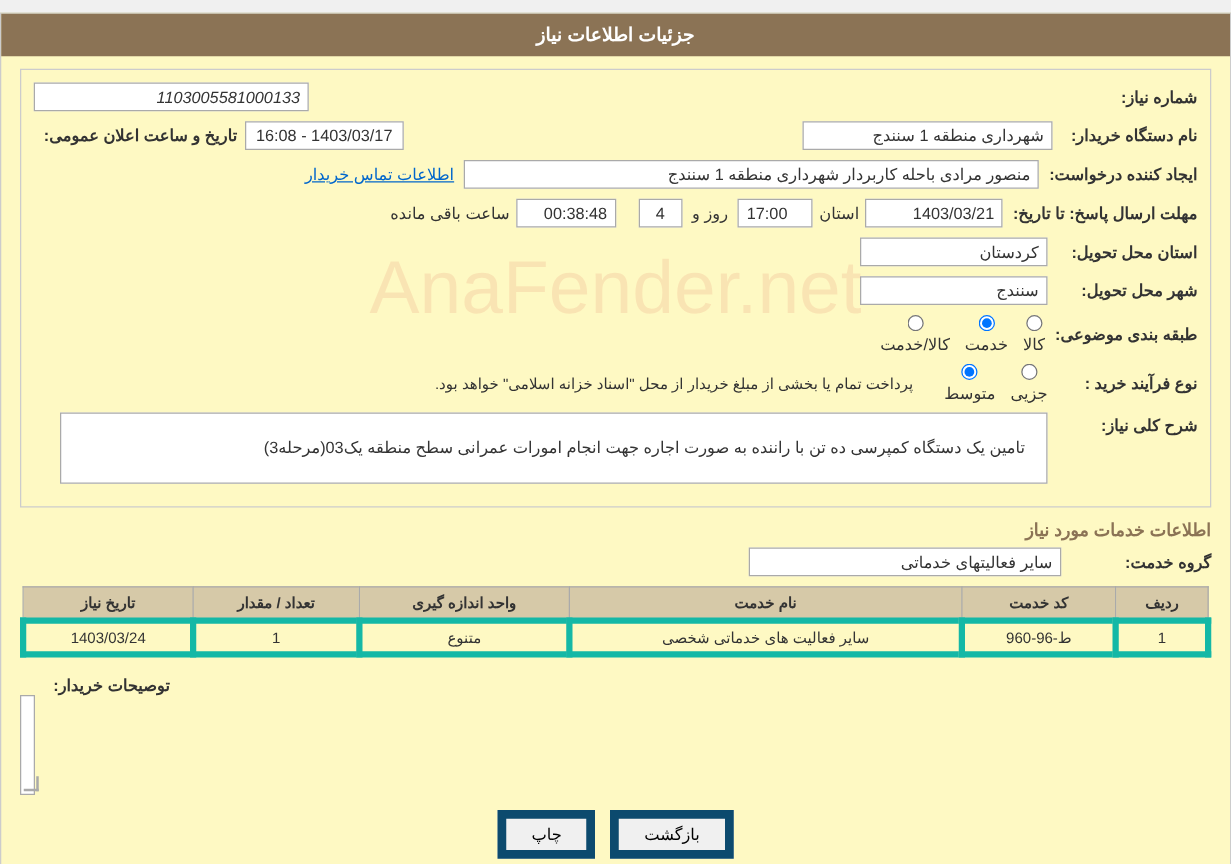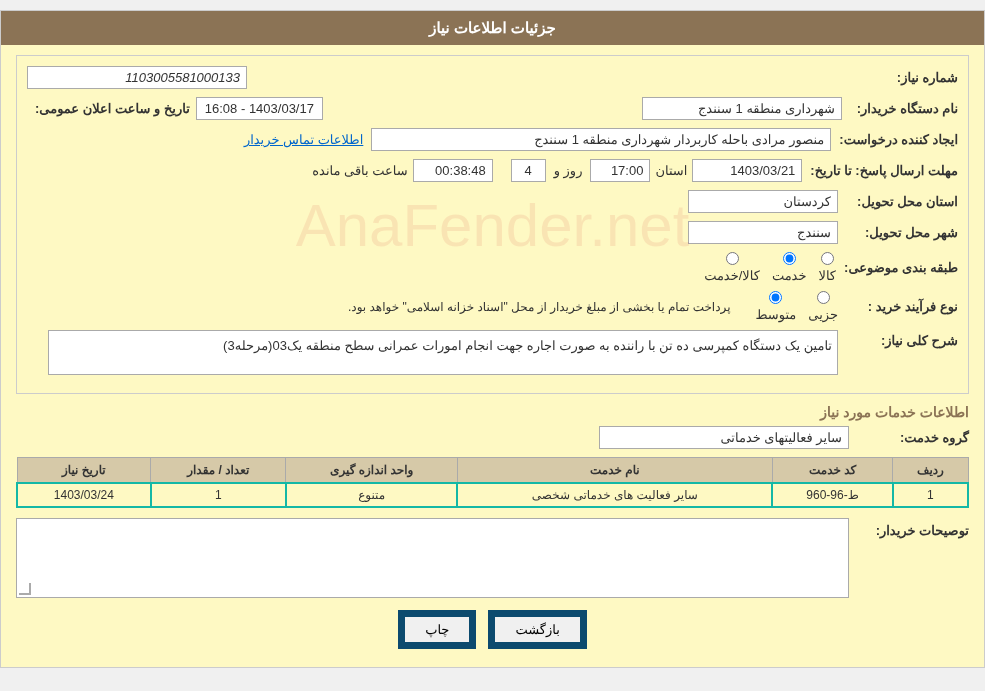--- a/index.html
+++ b/index.html
@@ -89,21 +89,21 @@
       font-size: 12px;
     }
     table th {
       background: #d6c9a8;
       border: 1px solid #aaa;
       padding: 5px 8px;
       text-align: center;
       font-weight: bold;
     }
     table td {
-      border: 2px solid #14b8a6;
+      border: 5px solid #14b8a6;
       padding: 4px 8px;
       text-align: center;
     }
     table tbody tr:nth-child(even) {
       background: #f9f6f0;
     }
     .description-box {
       border: 1px solid #aaa;
       min-height: 80px;
       background: #fff;
@@ -204,21 +204,21 @@
       <div class="form-row">
         <span class="label">ایجاد کننده درخواست:</span>
         <div class="field-box field-box-wide" style="flex:1; max-width:460px; text-align:right;">منصور مرادی باحله کاربردار شهرداری منطقه 1 سنندج</div>
         <span style="margin-right:8px;" class="link-blue">اطلاعات تماس خریدار</span>
       </div>
 
       <div class="form-row">
         <span class="label">مهلت ارسال پاسخ: تا تاریخ:</span>
         <div class="field-box" style="min-width:110px;">1403/03/21</div>
         <span style="margin: 0 5px;">استان</span>
-        <div class="field-box" style="min-width:60px; text-align:right;">17:00</div>
+        <div class="field-box" style="min-width:60px; text-align:left;">17:00</div>
         <span style="margin: 0 8px;">روز و</span>
         <div class="field-box" style="min-width:35px; text-align:center;">4</div>
         <span style="margin-right:18px;" class="field-box">00:38:48</span>
         <span style="margin-right:5px;">ساعت باقی مانده</span>
       </div>
 
       <div class="form-row">
         <span class="label">استان محل تحویل:</span>
         <div class="field-box" style="min-width:150px;">کردستان</div>
       </div>
@@ -256,21 +256,21 @@
           <div class="radio-item">
             <input type="radio" name="noe" checked="" style="">
             <span>متوسط</span>
           </div>
         </div>
         <span style="color:#333; margin-right:10px; font-size:12px;">پرداخت تمام یا بخشی از مبلغ خریدار از محل "اسناد خزانه اسلامی" خواهد بود.</span>
       </div>
 
       <div class="form-row" style="align-items: flex-start;">
         <span class="label" style="padding-top:3px;">شرح کلی نیاز:</span>
-        <div class="field-box" style="flex:1; min-height:45px; padding:5px; text-align:right; line-height:1.6;margin-left:21px;">تامین یک دستگاه کمپرسی ده تن با راننده به صورت اجاره جهت انجام امورات عمرانی سطح منطقه یک03(مرحله3)</div>
+        <div class="field-box" style="flex:1; min-height:45px; padding:17px; text-align:right; line-height:1.6;margin-left:21px;">تامین یک دستگاه کمپرسی ده تن با راننده به صورت اجاره جهت انجام امورات عمرانی سطح منطقه یک03(مرحله3)</div>
       </div>
     </div>
 
     <div class="section-title">اطلاعات خدمات مورد نیاز</div>
 
     <div class="form-row">
       <span class="label">گروه خدمت:</span>
       <div class="field-box" style="min-width:250px;">سایر فعالیتهای خدماتی</div>
     </div>
 
@@ -292,21 +292,21 @@
         <td>ط-96-960</td>
         <td>سایر فعالیت های خدماتی شخصی</td>
         <td>متنوع</td>
         <td>1</td>
         <td>1403/03/24</td>
       </tr>
           </tbody>
       </table>
     </div>
 
-    <div class="form-row" style="align-items: flex-start;">
+    <div class="form-row" style="align-items: flex-end; flex-direction: column;">
       <span class="label" style="padding-top:5px;">توصیحات خریدار:</span>
       <div style="flex:1; position:relative; min-height:80px;">
         <div class="description-box">
           <div class="resize-handle"></div>
         </div>
       </div>
     </div>
 
     <div class="buttons-row">
       <button class="btn btn-back">بازگشت</button>

